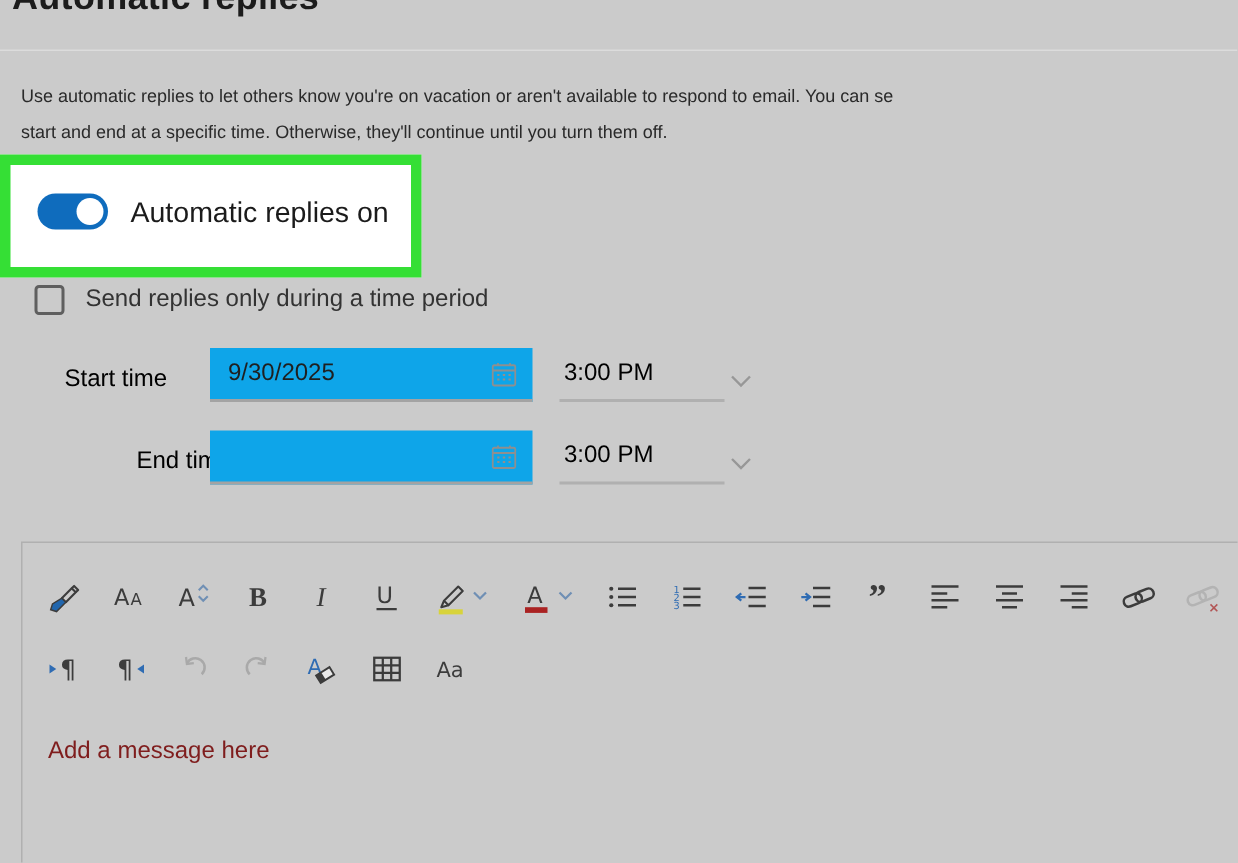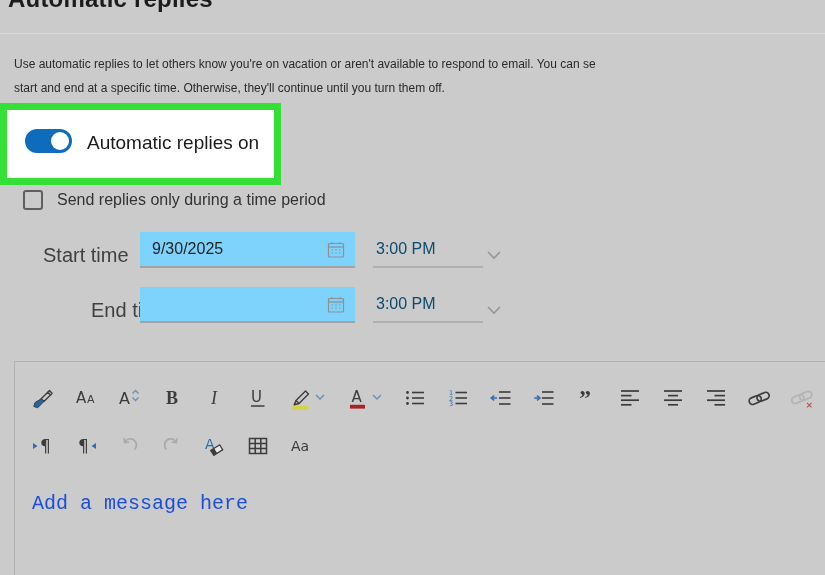--- a/index.html
+++ b/index.html
@@ -37,60 +37,60 @@
     background:#ffffff; border-radius:50%;
   }
   .toggle-label { left:87px; top:132px; font-size:19px; color:#1b1b1b; white-space:nowrap; }
 
   .checkbox {
     left:23px; top:190px; width:20px; height:20px;
     border:2px solid #5f5f5f; border-radius:3px; background:transparent; cursor:pointer;
   }
   .checkbox-label { left:57px; top:191px; font-size:16px; color:#333333; white-space:nowrap;text-align:right; }
 
-  .field-label { left:43px; font-size:20px; color:#404040; white-space:nowrap; }
+  .field-label { left:43px; font-size:16px; color:#000000; white-space:nowrap; }
   .field-label.start { top:244px; }
   .field-label.end   { top:299px;margin-left:48px; }
 
   .date-field {
     left:140px; width:215px; height:36px;
-    background:#7dd3fc; border-bottom:2px solid #a3a3a3; cursor:text;
+    background:#0ea5e9; border-bottom:2px solid #a3a3a3; cursor:text;
   }
   .date-field.start { top:232px; }
   .date-field.end   { top:287px; }
   .date-value { position:absolute; left:12px; top:0; line-height:34px; font-size:16px; color:#1f1f1f; }
   .cal-icon { position:absolute; right:10px; top:9px; }
 
   .time-field {
     left:373px; width:110px; height:36px;
     border-bottom:2px solid #b0b0b0; cursor:pointer;
   }
   .time-field.start { top:232px; }
   .time-field.end   { top:287px; }
-  .time-value { position:absolute; left:3px; top:0; line-height:34px; font-size:16px; color:#0c4a6e; }
+  .time-value { position:absolute; left:3px; top:0; line-height:34px; font-size:16px; color:#000000; }
   .time-chevron { position:absolute; cursor:pointer; }
   .time-chevron.start { left:486px; top:246px; }
   .time-chevron.end   { left:486px; top:301px; }
 
   .editor {
     left:14px; top:361px; width:860px; height:260px;
     border:1px solid #b0b0b0; background:transparent;
   }
   .tb-row { position:absolute; left:16px; display:flex; gap:19px; align-items:center; }
   .tb-row.r1 { top:22px; }
   .tb-row.r2 { top:70px; }
   .tb-btn {
     width:24px; height:28px; display:flex; align-items:center; justify-content:center;
     cursor:pointer; flex:0 0 auto;
   }
   .tb-btn.wide { width:38px; }
   .tb-btn svg { display:block; }
   .placeholder {
     position:absolute; left:17px; top:130px;
-    font-size:20px; color:#1d4ed8; white-space:nowrap;font-family:Liberation Mono, monospace;
+    font-size:16px; color:#7f1d1d; white-space:nowrap;
   }
 </style>
 </head>
 <body>
 
 <div class="abs page-title">Automatic replies</div>
 <div class="abs divider"></div>
 
 <div class="abs desc-line l1">Use automatic replies to let others know you're on vacation or aren't available to respond to email. You can se</div>
 <div class="abs desc-line l2">start and end at a specific time. Otherwise, they'll continue until you turn them off.</div>

